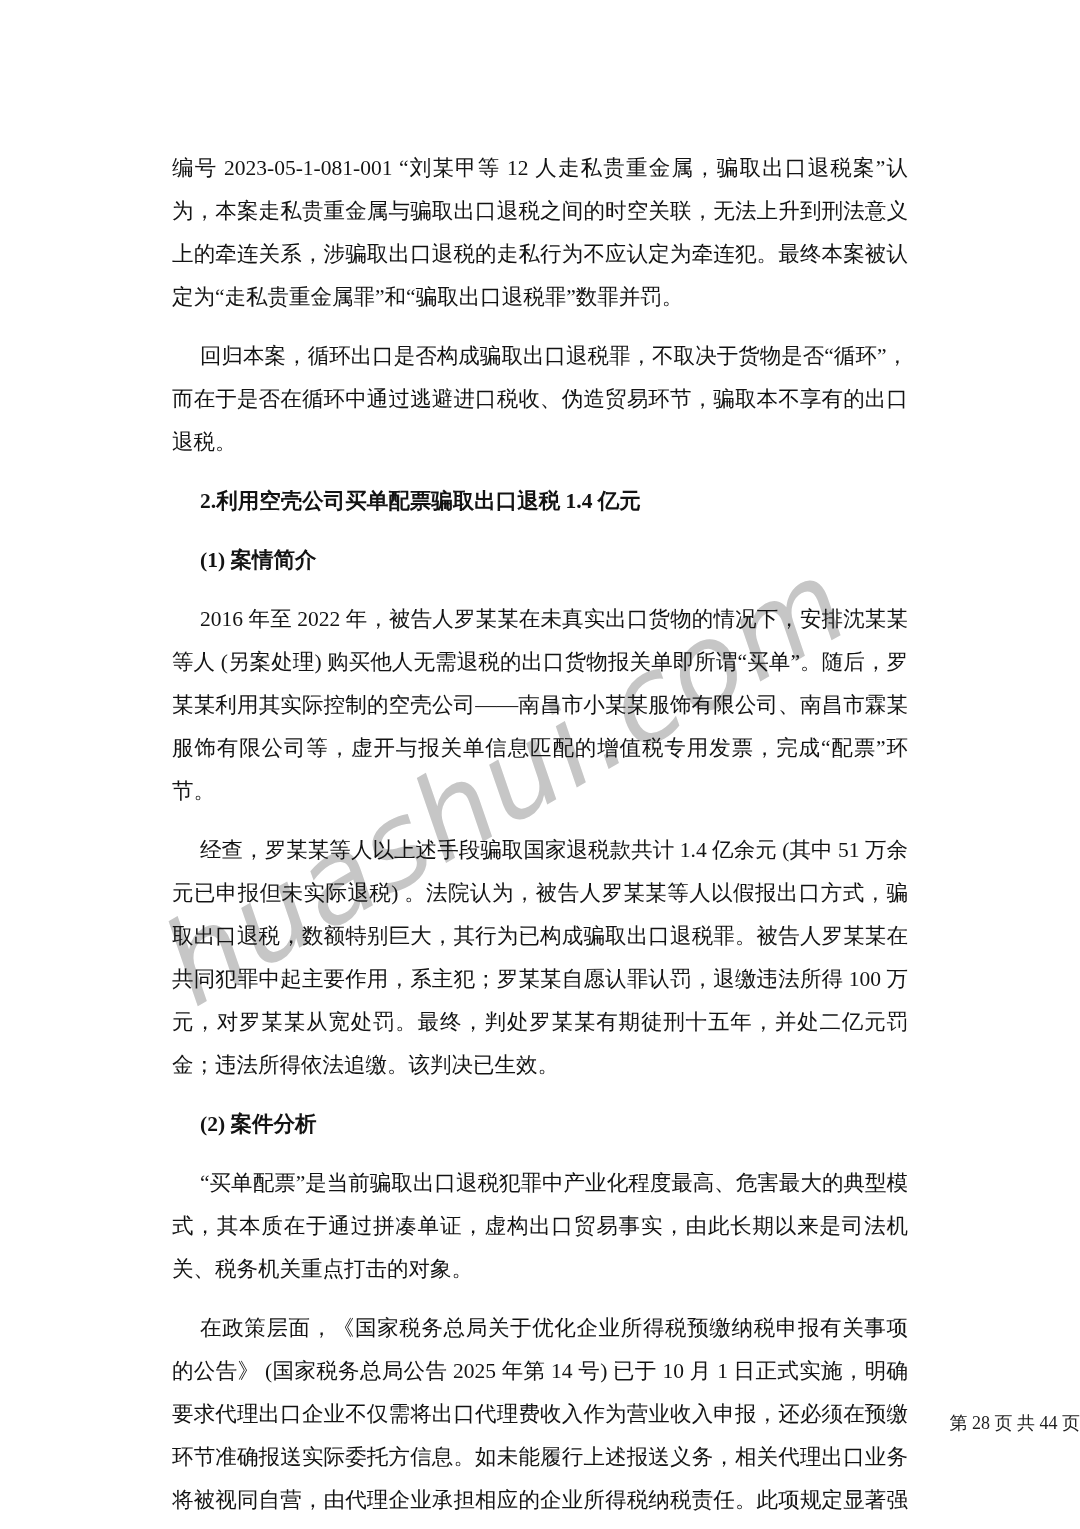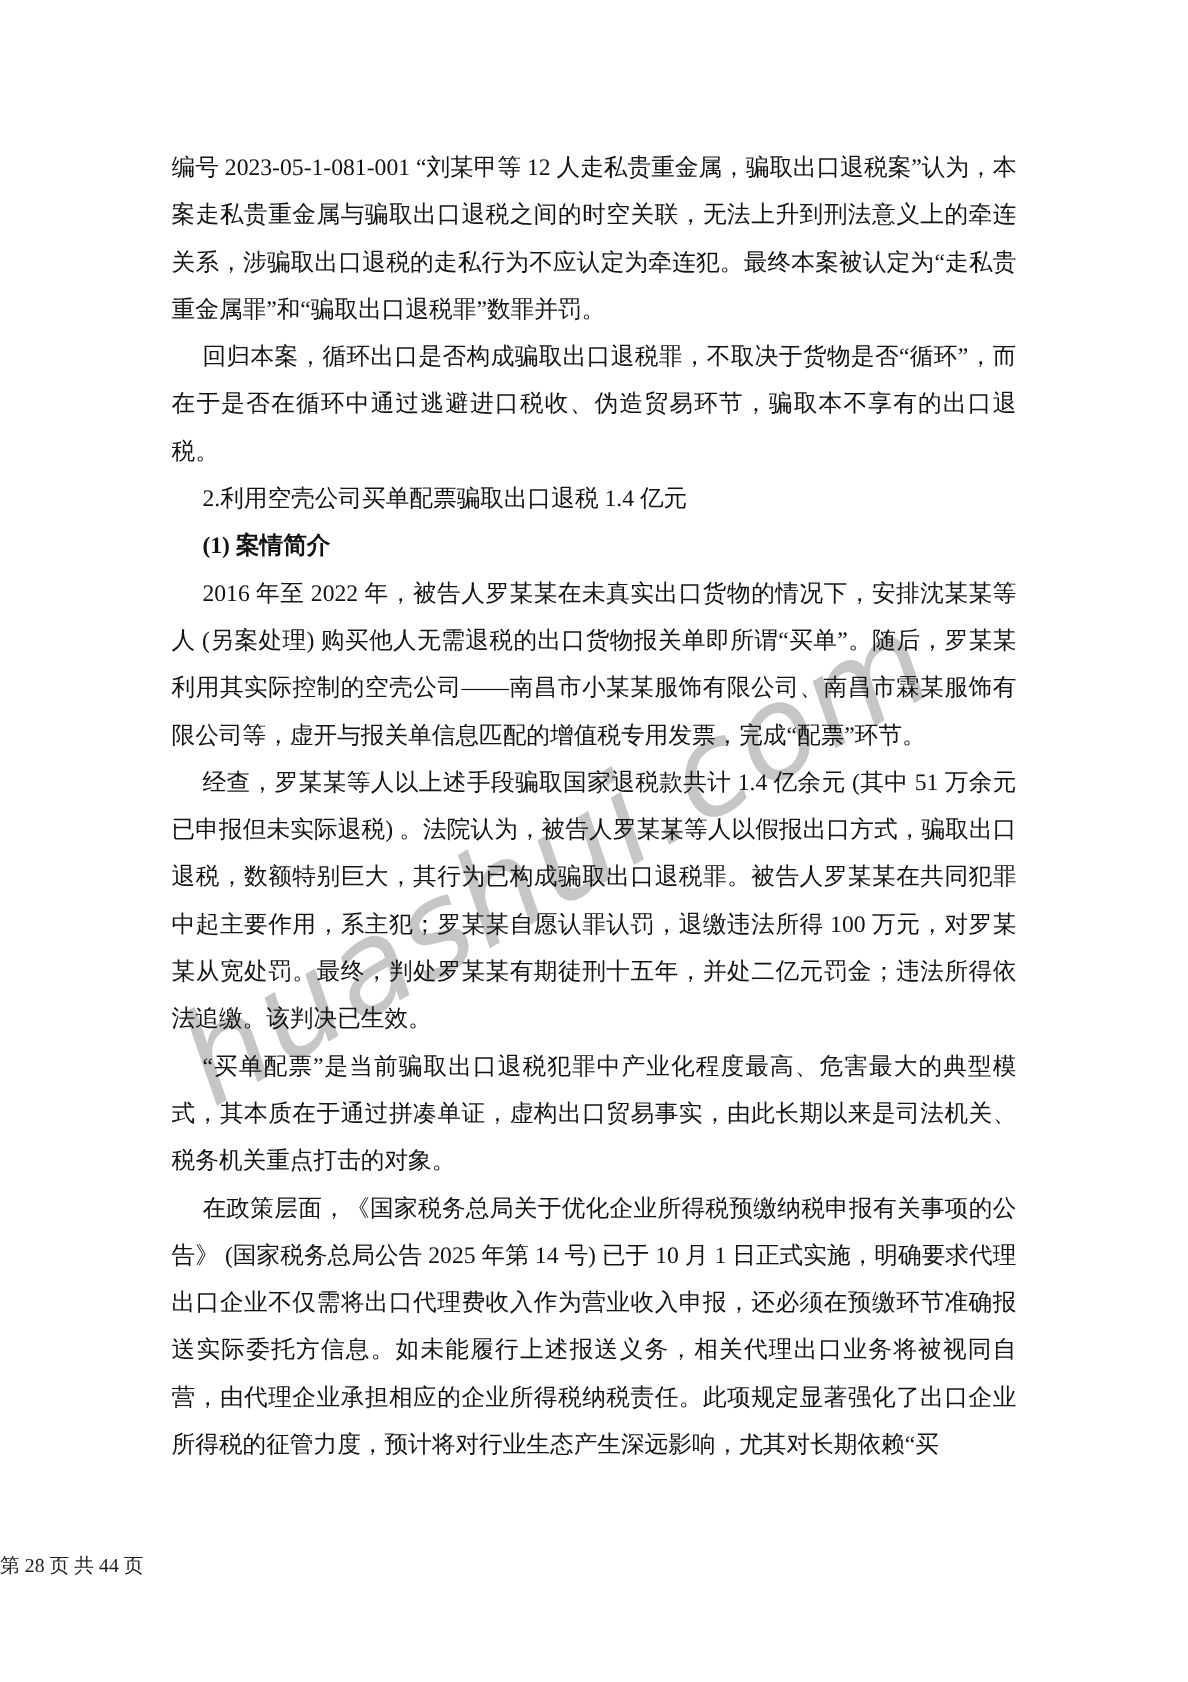--- a/index.html
+++ b/index.html
@@ -33,59 +33,60 @@
     position: absolute;
     left: 156px;
     top: 131px;
     width: 768px;
     z-index: 1;
     font-size: 21.5px;
     line-height: 43px;
     text-align: justify;
   }
 
-  .content p { margin: 0; padding: 0; }
+  .content p { margin: 16px; padding: 0; }
 
   .para { text-indent: 28px; }
   .para.no-indent { text-indent: 0; }
 
   .heading {
-    font-weight: normal;
+    font-weight: bold;
     text-indent: 28px;
   }
   .subheading {
     font-weight: bold;
     text-indent: 28px;
     font-family: Liberation Serif, serif;
   }
 
   .footer {
     position: absolute;
     left: 0;
     right: 0;
     top: 1411px;
-    text-align: left;
+    text-align: right;
     font-size: 18px;
     color: #1d1d1d;
     z-index: 1;
   }
 </style>
 </head>
 <body>
 
 <div class="page">
 
   <div class="watermark">huashui.com</div>
 
   <div class="content">
     <p class="para no-indent">编号 2023-05-1-081-001 “刘某甲等 12 人走私贵重金属，骗取出口退税案”认为，本案走私贵重金属与骗取出口退税之间的时空关联，无法上升到刑法意义上的牵连关系，涉骗取出口退税的走私行为不应认定为牵连犯。最终本案被认定为“走私贵重金属罪”和“骗取出口退税罪”数罪并罚。</p>
     <p class="para">回归本案，循环出口是否构成骗取出口退税罪，不取决于货物是否“循环”，而在于是否在循环中通过逃避进口税收、伪造贸易环节，骗取本不享有的出口退税。</p>
     <p class="heading">2.利用空壳公司买单配票骗取出口退税 1.4 亿元</p>
     <p class="subheading">(1) 案情简介</p>
     <p class="para">2016 年至 2022 年，被告人罗某某在未真实出口货物的情况下，安排沈某某等人 (另案处理) 购买他人无需退税的出口货物报关单即所谓“买单”。随后，罗某某利用其实际控制的空壳公司——南昌市小某某服饰有限公司、南昌市霖某服饰有限公司等，虚开与报关单信息匹配的增值税专用发票，完成“配票”环节。</p>
     <p class="para">经查，罗某某等人以上述手段骗取国家退税款共计 1.4 亿余元 (其中 51 万余元已申报但未实际退税) 。法院认为，被告人罗某某等人以假报出口方式，骗取出口退税，数额特别巨大，其行为已构成骗取出口退税罪。被告人罗某某在共同犯罪中起主要作用，系主犯；罗某某自愿认罪认罚，退缴违法所得 100 万元，对罗某某从宽处罚。最终，判处罗某某有期徒刑十五年，并处二亿元罚金；违法所得依法追缴。该判决已生效。</p>
+    <p class="subheading">(2) 案件分析</p>
     <p class="para">“买单配票”是当前骗取出口退税犯罪中产业化程度最高、危害最大的典型模式，其本质在于通过拼凑单证，虚构出口贸易事实，由此长期以来是司法机关、税务机关重点打击的对象。</p>
     <p class="para">在政策层面，《国家税务总局关于优化企业所得税预缴纳税申报有关事项的公告》 (国家税务总局公告 2025 年第 14 号) 已于 10 月 1 日正式实施，明确要求代理出口企业不仅需将出口代理费收入作为营业收入申报，还必须在预缴环节准确报送实际委托方信息。如未能履行上述报送义务，相关代理出口业务将被视同自营，由代理企业承担相应的企业所得税纳税责任。此项规定显著强化了出口企业所得税的征管力度，预计将对行业生态产生深远影响，尤其对长期依赖“买</p>
   </div>
 
   <div class="footer">第 28 页 共 44 页</div>
 
 </div>
 
 </body></html>

